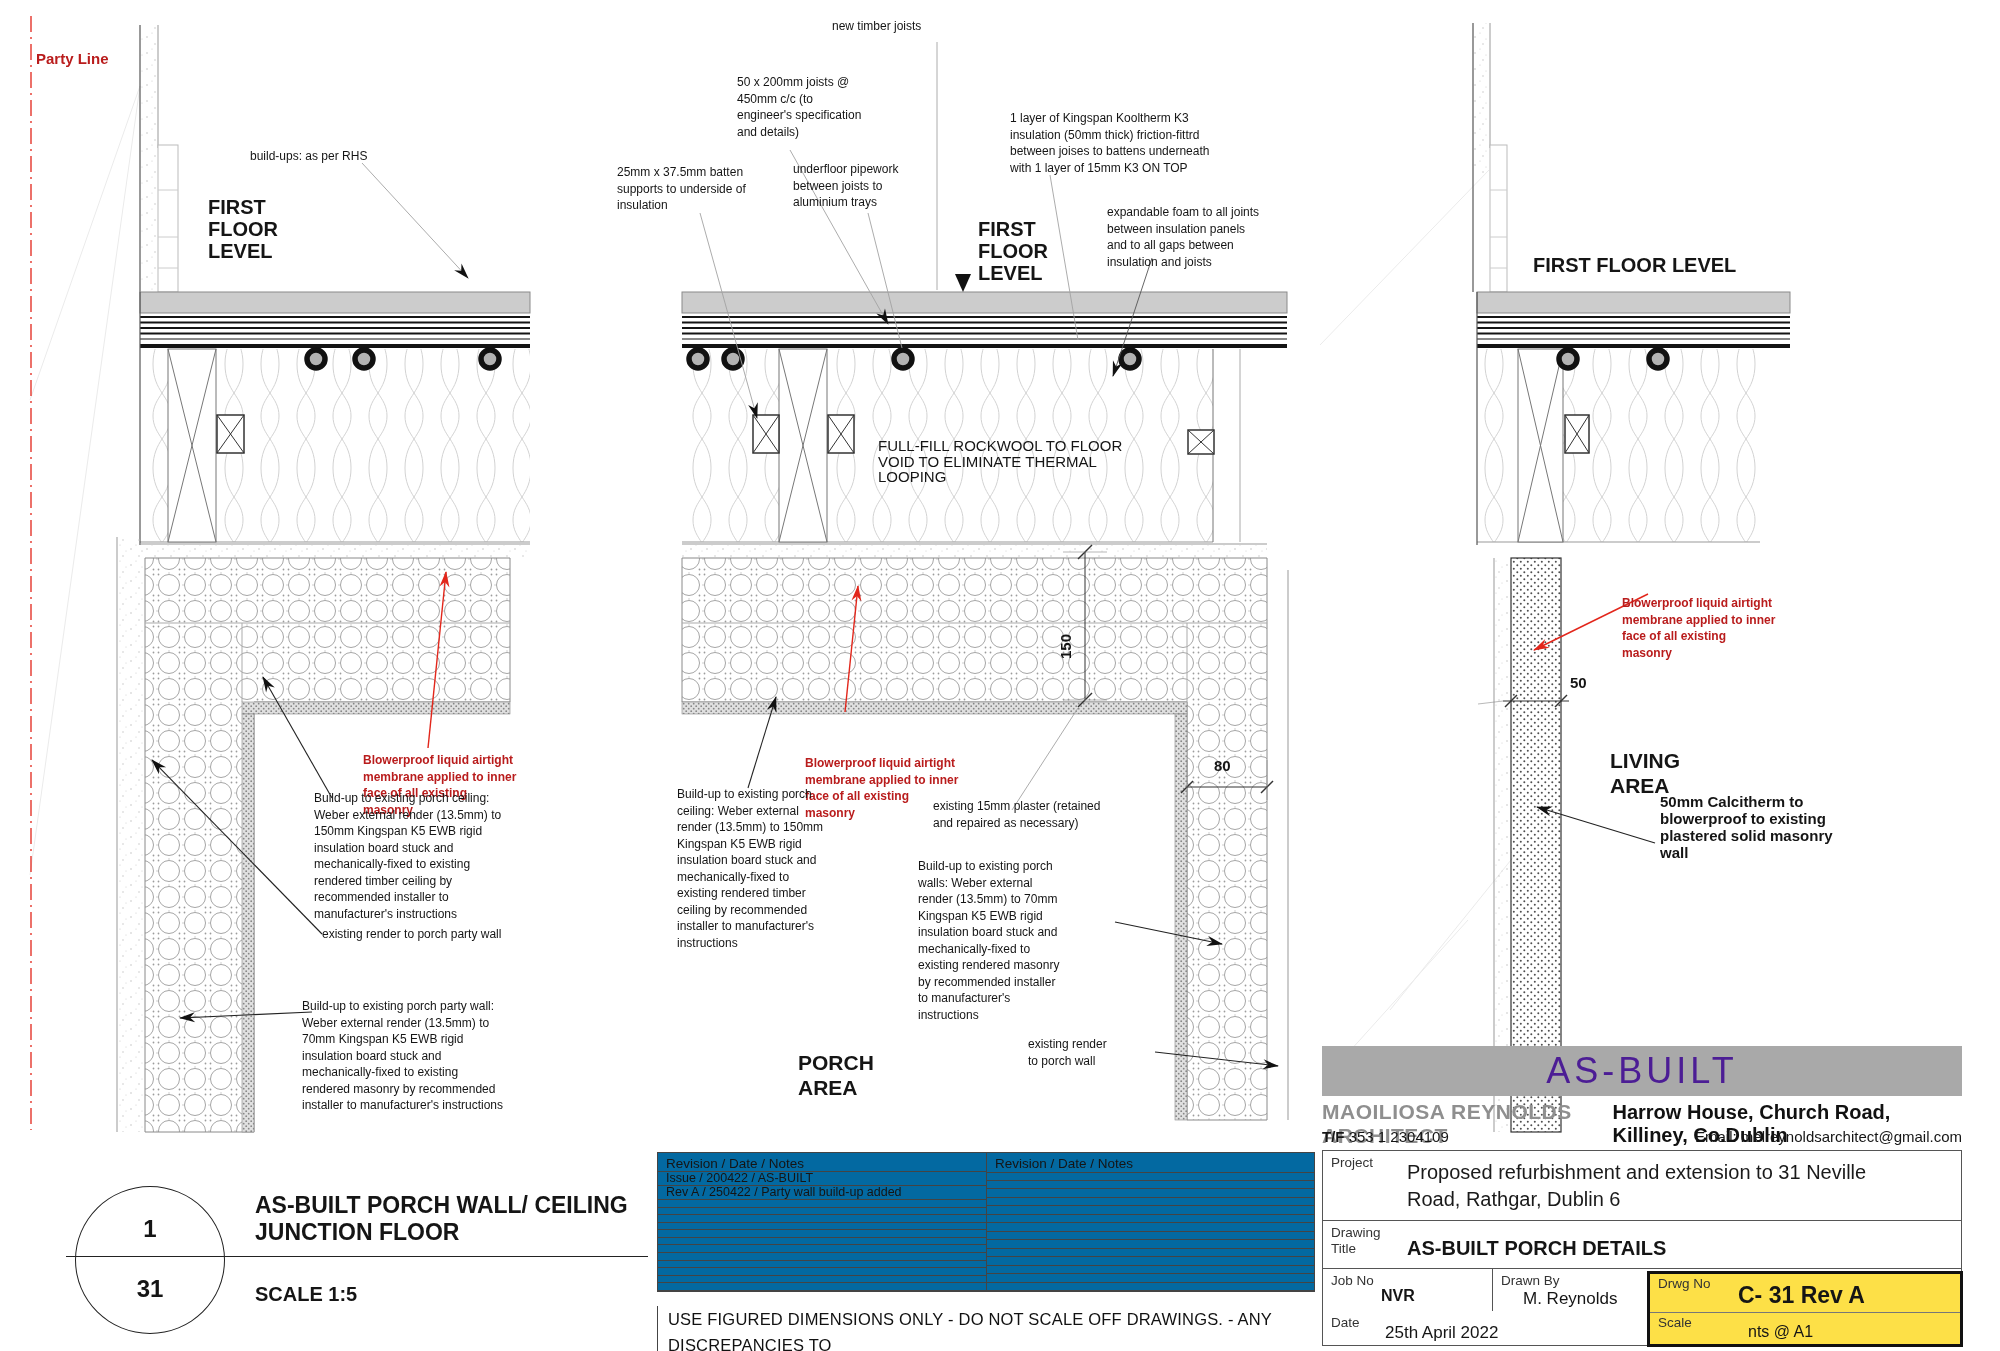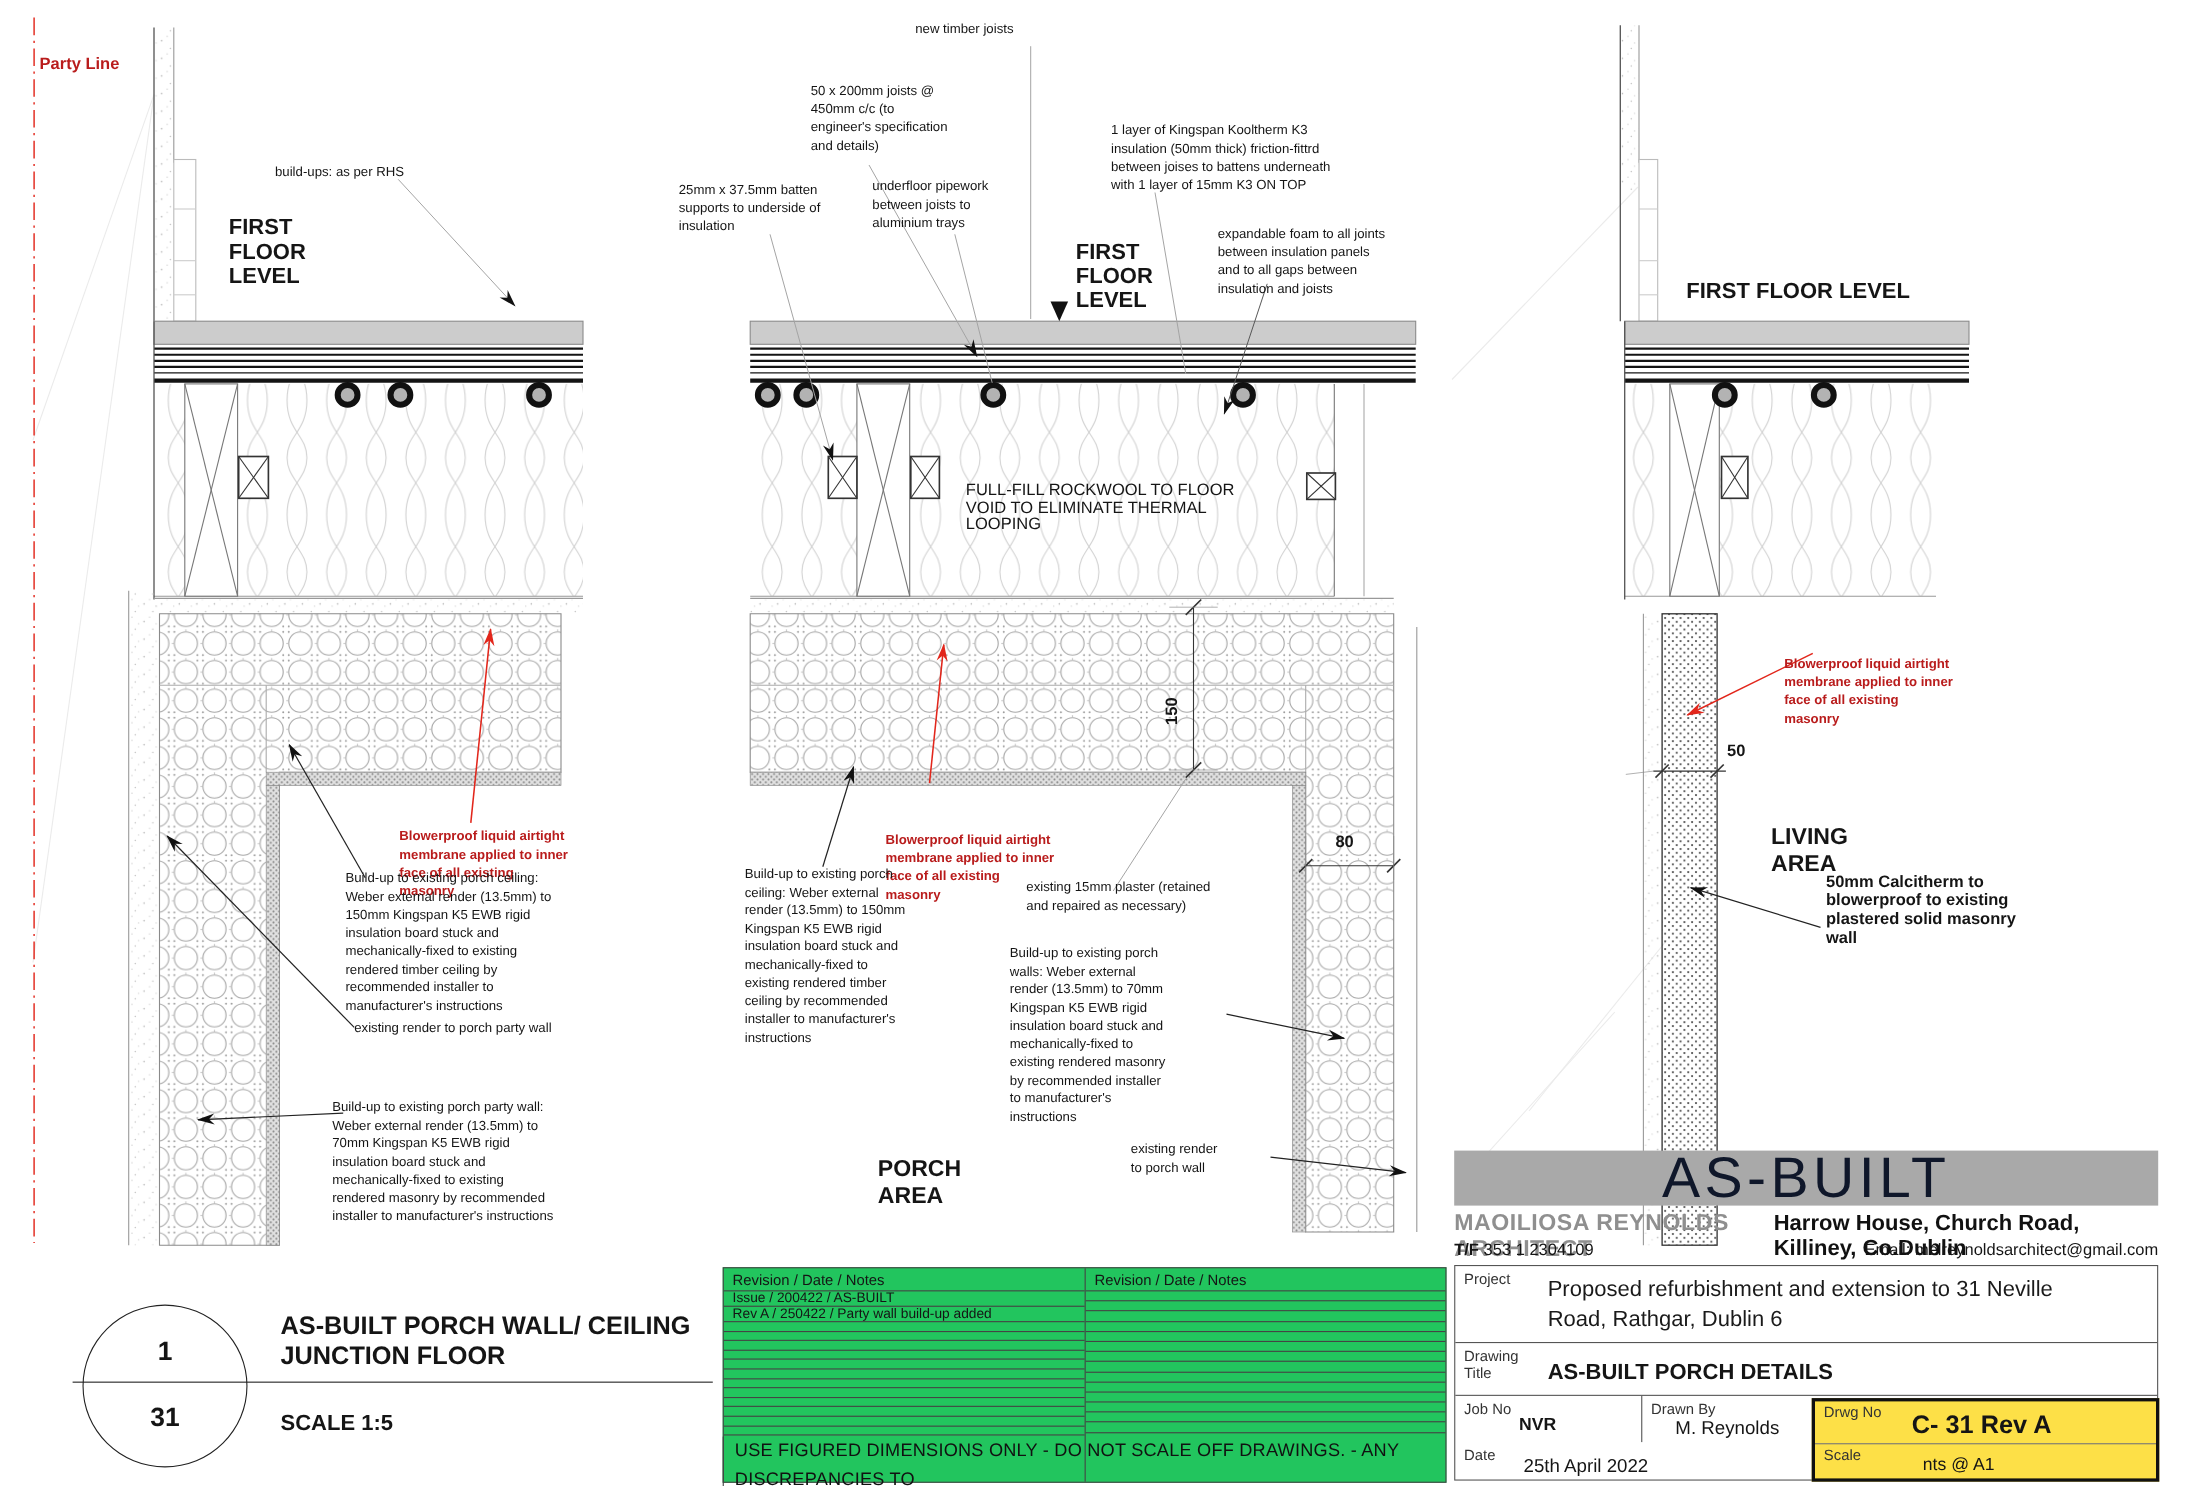--- a/index.html
+++ b/index.html
@@ -10,35 +10,35 @@
   .b{font-weight:bold;}
   .red{color:#b91c1c;font-weight:bold;margin-top:29px;}
   .big{font-weight:bold;font-size:20px;line-height:22px;}
   .area{font-weight:bold;font-size:21px;line-height:25px;}
   .dim{font-weight:bold;font-size:15px;}
   .dimv{writing-mode:vertical-rl;transform:rotate(180deg);}
   .caps{font-size:15px;line-height:15.5px;}
   
   .banner{position:absolute;left:1322px;top:1046px;width:640px;height:50px;background:#a9a9a9;
           display:flex;align-items:center;justify-content:center;}
-  .banner span{font-size:52px;letter-spacing:4px;color:#0f172a;}
+  .banner span{font-size:36px;letter-spacing:4px;color:#4c1d95;}
   .archrow{position:absolute;left:1322px;top:1100px;width:640px;display:flex;justify-content:space-between;align-items:baseline;}
   .archname{color:#8f8f8f;font-weight:bold;font-size:21px;letter-spacing:0.5px;}
   .archaddr{color:#111;font-weight:bold;font-size:20px;}
   .contactrow{position:absolute;left:1322px;top:1128px;width:640px;display:flex;justify-content:space-between;font-size:15px;}
   
   .circle{position:absolute;left:75px;top:1186px;width:148px;height:146px;border:1.5px solid #222;
           border-radius:50%;background:#fff;}
   .cnum{position:absolute;width:148px;text-align:center;font-weight:bold;font-size:24px;}
   .divline{position:absolute;left:66px;top:1256px;width:582px;border-top:1.5px solid #222;}
   .dtitle{position:absolute;left:255px;top:1192px;font-weight:bold;font-size:23px;line-height:27px;white-space:pre-line;}
   .dscale{position:absolute;left:255px;top:1283px;font-weight:bold;font-size:20px;}
   
-  .revtable{position:absolute;left:657px;top:1152px;width:658px;height:196px;border:1px solid #444;
-            display:flex;box-sizing:border-box;background:#22c55e;}
+  .revtable{position:absolute;left:657px;top:1152px;width:658px;height:140px;border:1px solid #444;
+            display:flex;box-sizing:border-box;background:#0369a1;}
   .revcol{width:50%;display:flex;flex-direction:column;box-sizing:border-box;}
   .revcol.right{border-left:1px solid #444;}
   .revhead{height:21px;border-bottom:1px solid #444;font-size:13.5px;padding:3px 0 0 8px;box-sizing:border-box;}
   .revrow{height:14px;border-bottom:1px solid #444;font-size:12.5px;padding:0 0 0 8px;box-sizing:border-box;line-height:13px;}
   .rempty{height:8.6px;border-bottom:1px solid #444;box-sizing:border-box;}
   .rempty2{height:9.2px;border-bottom:1px solid #444;box-sizing:border-box;}
   .disclaimer{position:absolute;left:657px;top:1306px;width:660px;font-size:16.5px;line-height:26px;
               letter-spacing:0.2px;color:#111;padding-left:10px;border-left:1px solid #444;}
   
   .tblock{position:absolute;left:1322px;top:1150px;width:640px;height:196px;border:1.2px solid #555;

